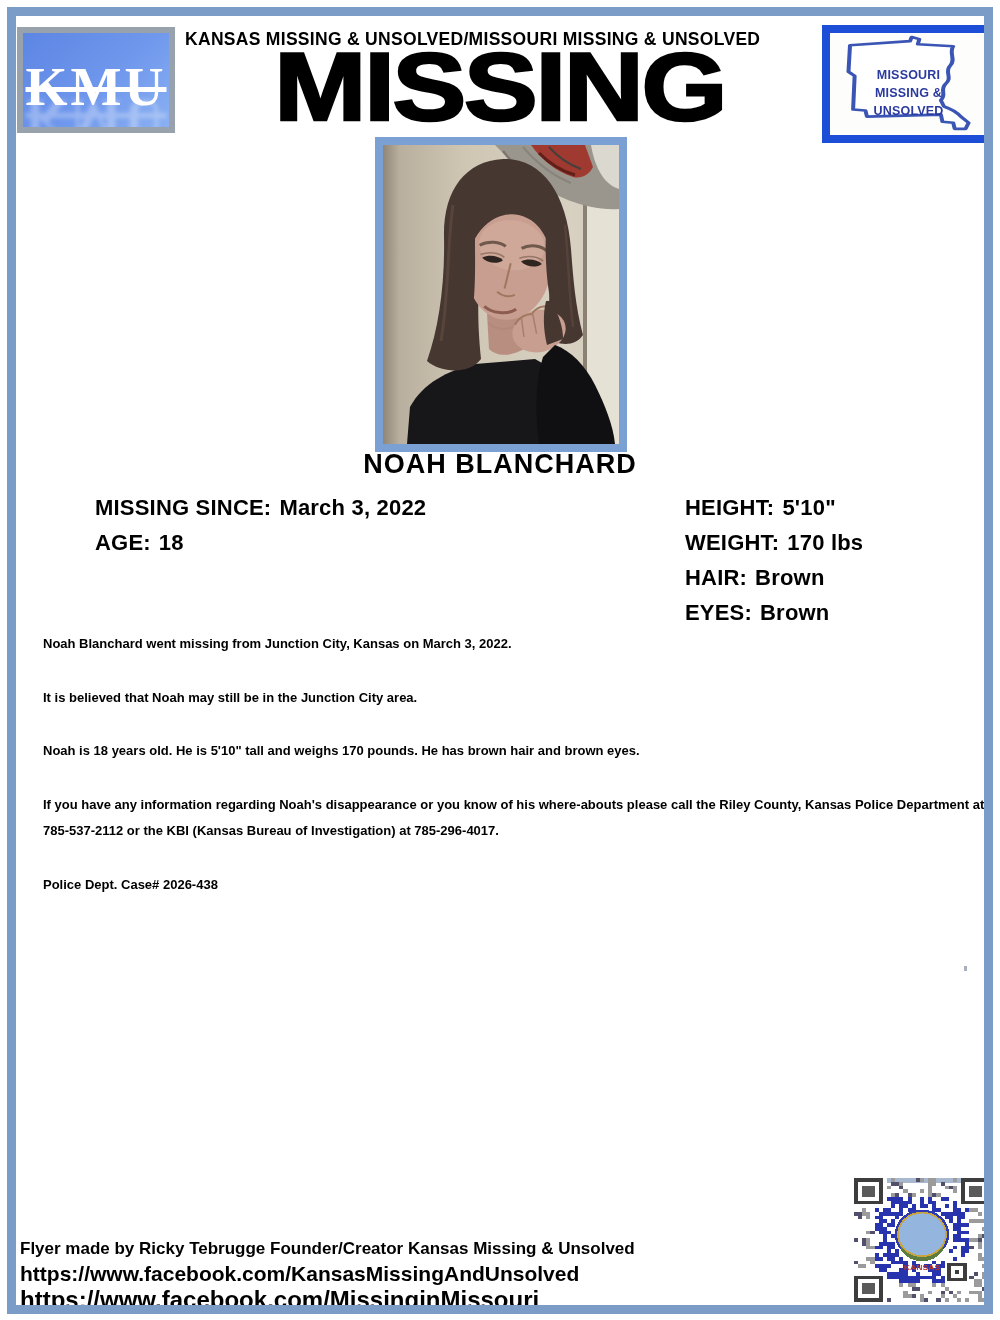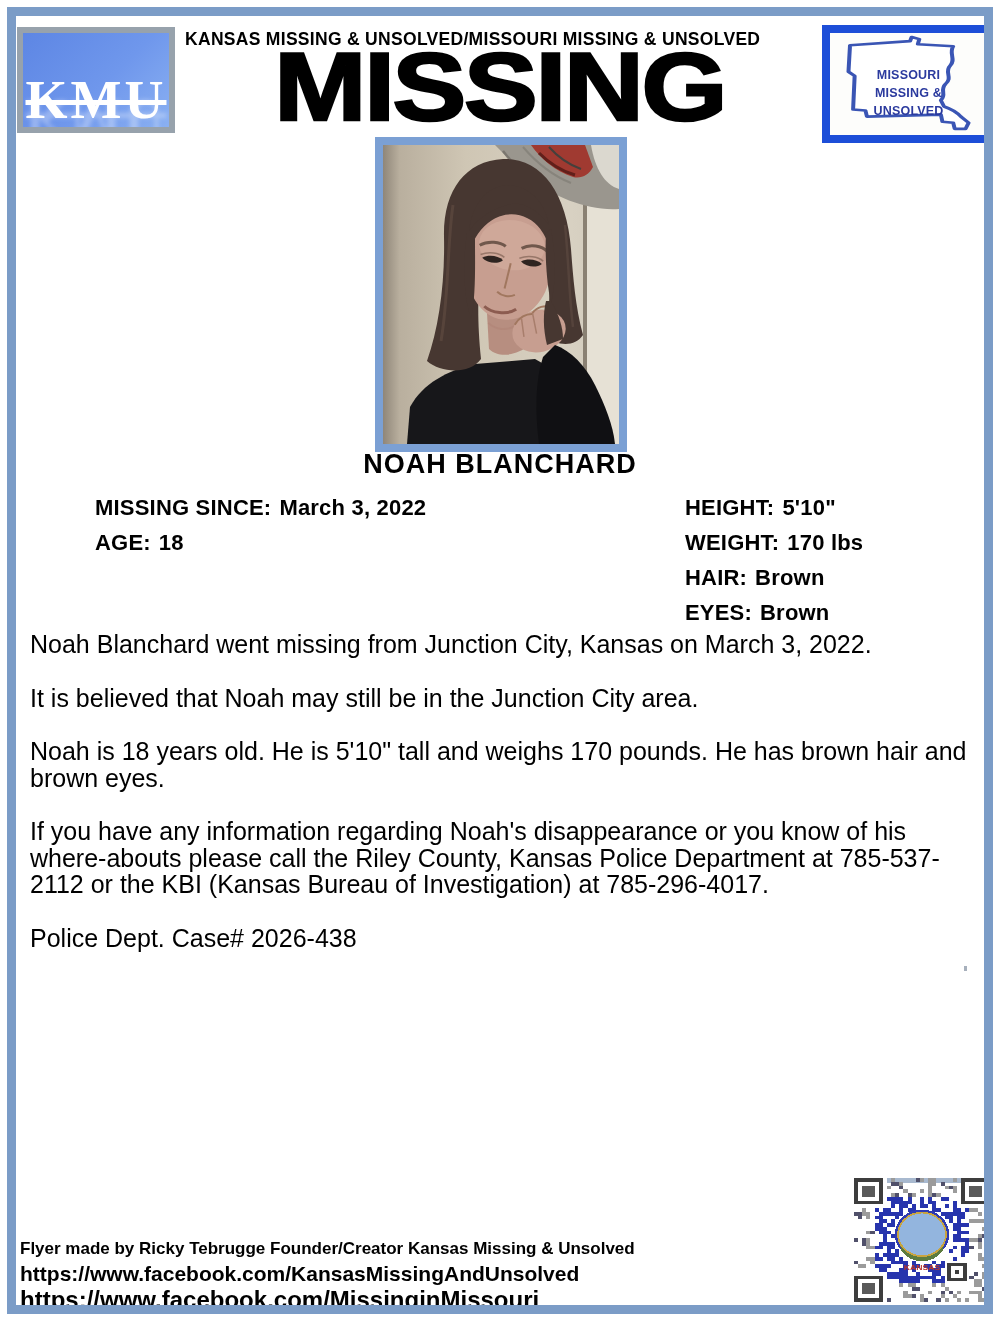--- a/index.html
+++ b/index.html
@@ -8,21 +8,21 @@
     font-family:"Liberation Sans",sans-serif;color:#000;overflow:hidden;
   }
   .frame{
     position:absolute;left:7px;top:7px;right:7px;bottom:6px;
     border:9px solid #7b9cc7;pointer-events:none;z-index:50;
   }
   
   .kmu-logo{
     position:absolute;left:17px;top:27px;width:146px;height:94px;
     border:6px solid #97a2ac;background:linear-gradient(135deg,#5d86e4,#6f97ec 55%,#8ab0f2);
-    display:flex;align-items:flex-end;justify-content:center;overflow:hidden;
+    display:flex;align-items:center;justify-content:center;overflow:hidden;
   }
   .kmu-text{
     font-family:"Liberation Serif",serif;font-weight:bold;font-size:54px;color:#fff;
     letter-spacing:3px;line-height:1.0;margin-top:14px;
     text-decoration:line-through;text-decoration-thickness:5px;
   }
   .kmu-reflection{
     position:absolute;top:58px;left:0;right:0;text-align:center;
     font-family:"Liberation Serif",serif;font-weight:bold;font-size:54px;color:#fff;
     letter-spacing:3px;line-height:1.0;transform:scaleY(-1);opacity:.30;filter:blur(2px);
@@ -57,21 +57,21 @@
   
   .person-name{
     position:absolute;left:0;right:0;top:449px;text-align:center;
     font-size:27px;font-weight:bold;letter-spacing:1px;
   }
   .details-left{position:absolute;left:95px;top:490px;}
   .details-right{position:absolute;left:685px;top:490px;}
   .detail-line{font-size:22px;font-weight:bold;line-height:35px;letter-spacing:.2px;white-space:nowrap;}
   .detail-line .dl{margin-right:8px;}
   
-  .body-text{position:absolute;left:30px;width:952px;top:631px;font-size:25px;font-weight:normal;line-height:26.5px;}
+  .body-text{position:absolute;left:43px;width:952px;top:631px;font-size:13px;font-weight:bold;line-height:26.5px;}
   .body-text p{margin:0 0 27px 0;}
   
   .footer{position:absolute;left:20px;right:20px;top:1237px;text-align:left;font-weight:bold;z-index:10;}
   .credit{font-size:17px;line-height:24px;}
   .fb-link-1{font-size:21px;line-height:26px;}
   .fb-link-2{font-size:24px;line-height:25px;}
   .qr{position:absolute;left:854px;top:1178px;width:136px;height:124px;z-index:20;background:#fff;}
   .qr svg{display:block;width:100%;height:100%;}
   .stray-dot{position:absolute;left:964px;top:966px;width:3px;height:5px;background:#6c7c90;opacity:.6;}
 </style>

